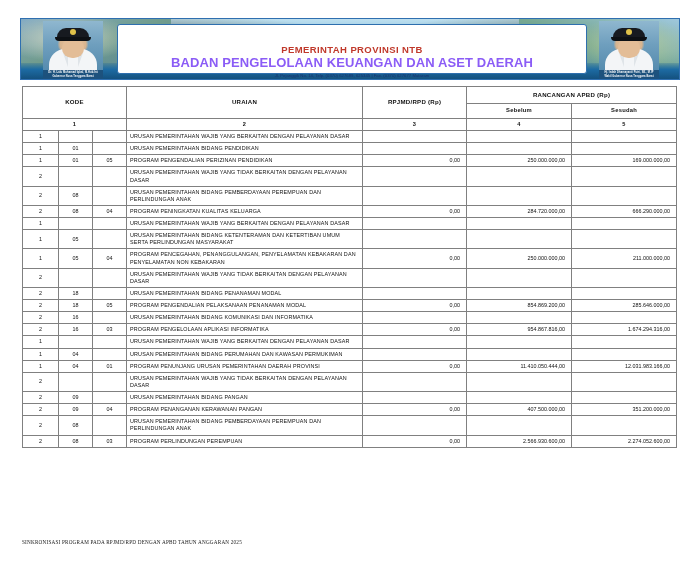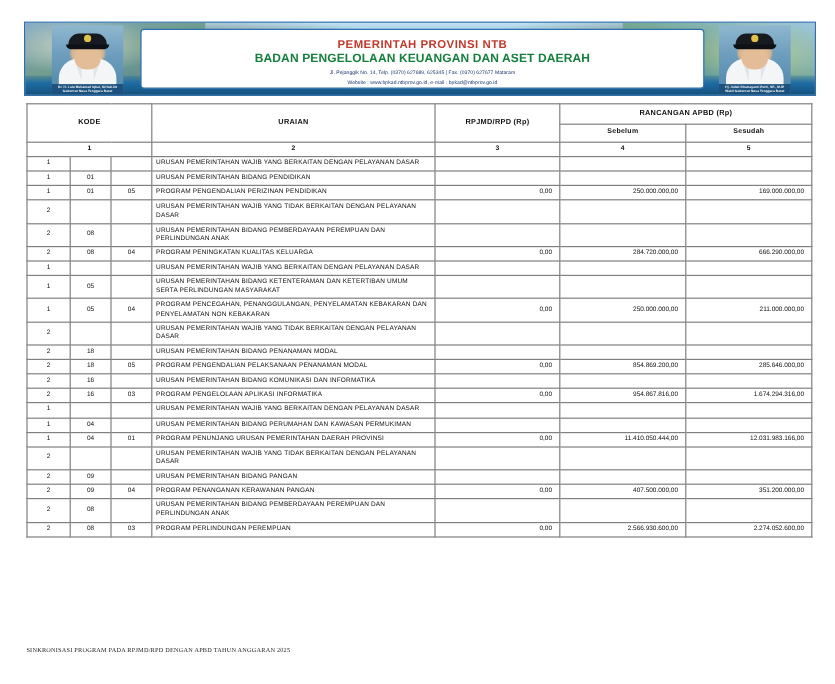--- a/index.html
+++ b/index.html
@@ -101,34 +101,34 @@
   }
 
   .banner-plate {
     position: absolute;
     left: 96px; top: 5px;
     width: 470px; height: 50px;
     background: #ffffff;
     border: 1px solid #2e6fae;
     border-radius: 3px;
     text-align: center;
-    padding-top: 8px;
+    padding-top: 20px;
   }
   .prov-line {
     color: #c0392b;
     font-weight: bold;
     font-size: 9.5px;
     letter-spacing: .4px;
     line-height: 1.1;
     margin-bottom: 1px;
   }
   .dinas-line {
-    color: #15803d;
+    color: #8b5cf6;
     font-weight: bold;
-    font-size: 10px;
+    font-size: 13px;
     letter-spacing: .1px;
     line-height: 1.12;
     white-space: nowrap;
   }
   .addr-line {
     color: #16306e;
     font-size: 4.2px;
     line-height: 1.45;
     margin-top: 2px;
     letter-spacing: .05px;

